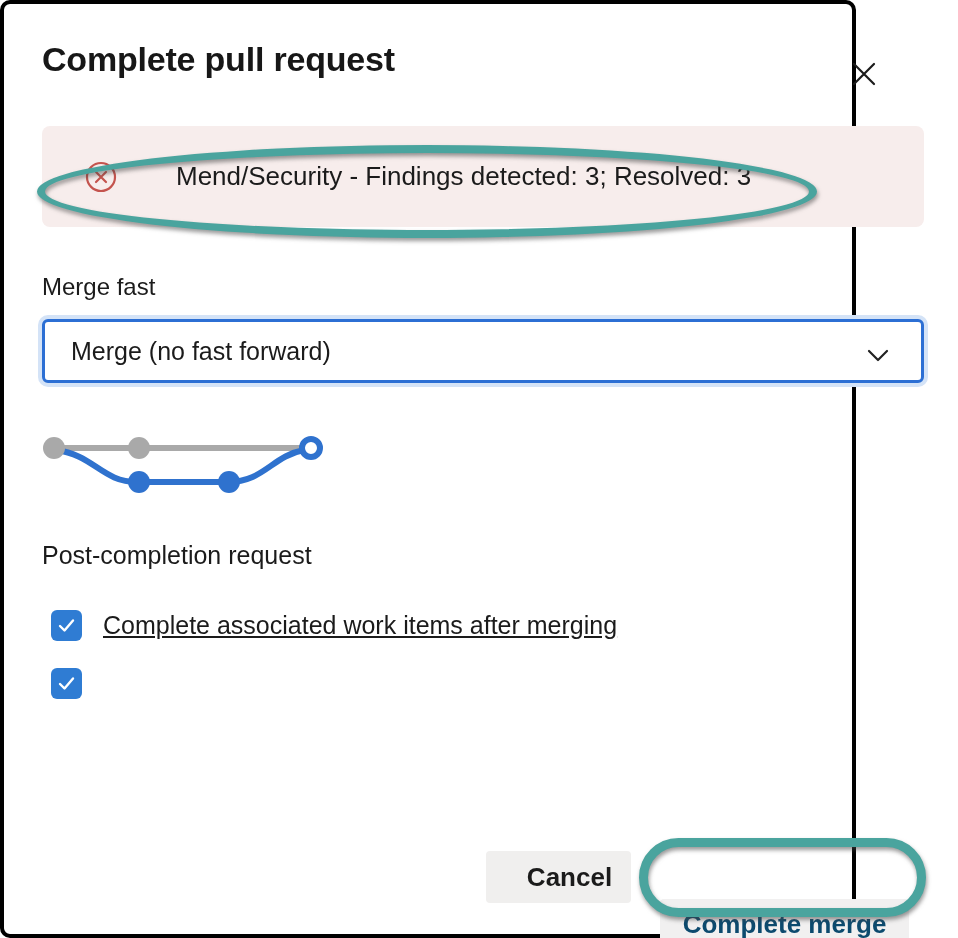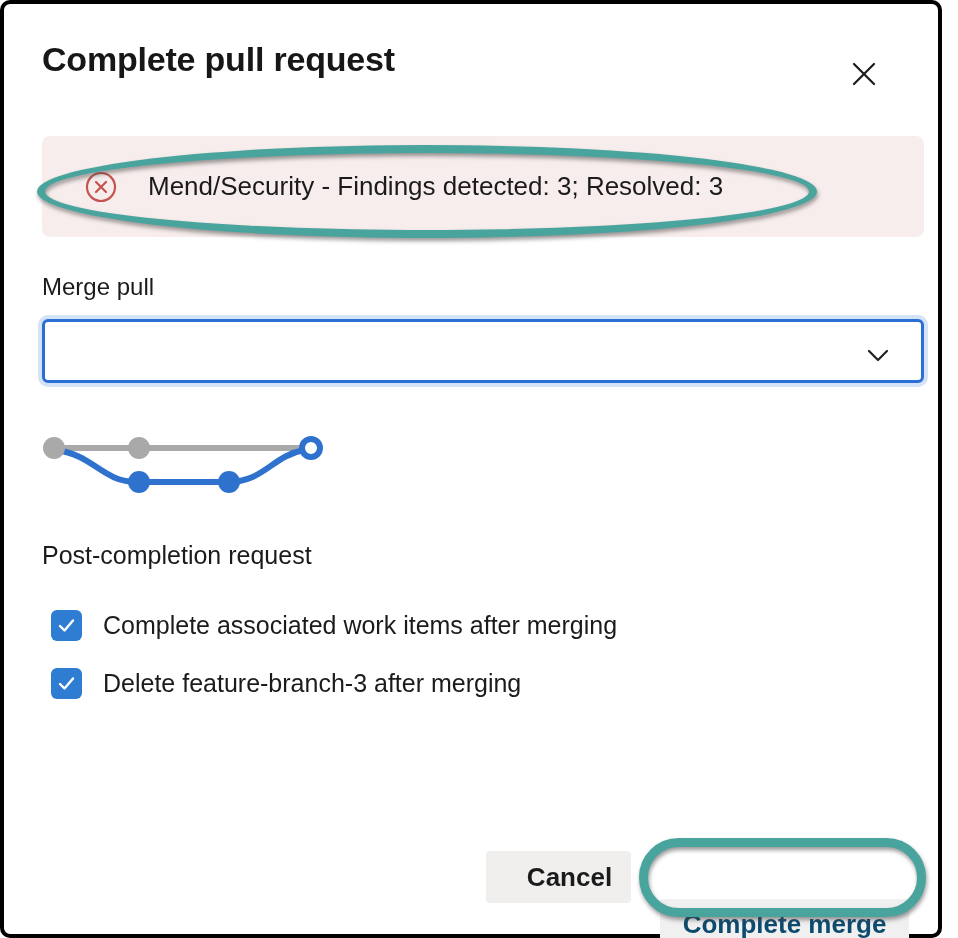--- a/index.html
+++ b/index.html
@@ -1,38 +1,38 @@
 <!DOCTYPE html>
 <html><head>
 <meta charset="utf-8">
 <style>
   * { box-sizing: border-box; margin: 0; padding: 0; }
   html, body { width: 958px; height: 938px; background: #ffffff; }
   body { font-family: "Liberation Sans", sans-serif; color: #1b1b1b; overflow: hidden; }
 
   .frame {
-    position: absolute; inset: 0; width: 942px; height: 938px;
+    position: absolute; inset: 0; width: 856px; height: 938px;
     background: #ffffff; border: 4px solid #000000; border-radius: 10px;
   }
 
   .dialog-title {
     position: absolute; left: 38px; top: 36px;
     font-size: 34px; font-weight: 700; letter-spacing: -0.2px; color: #171717;
   }
 
   .close-btn {
     position: absolute; left: 836px; top: 46px; width: 48px; height: 48px;
     display: flex; align-items: center; justify-content: center;
     background: transparent; border: none; cursor: pointer;
   }
 
   .alert-banner {
-    position: absolute; left: 38px; top: 132px; width: 882px; height: 101px;
+    position: absolute; left: 38px; top: 122px; width: 882px; height: 101px;
     background: #F7EDEC; border-radius: 8px;
-    display: flex; align-items: center;
+    display: flex; align-items: center; gap: 28px;
   }
   .alert-icon { margin-left: 42px; flex: 0 0 auto; display: flex; }
   .alert-text { margin-left: 30px; font-size: 26px; color: #1b1b1b; }
 
   .annotation-ellipse {
     position: absolute; border: 8px solid #4AA49E; border-radius: 50%;
     pointer-events: none;
     filter: drop-shadow(1px 3px 2px rgba(70,70,70,0.55));
   }
   .annotation-alert { left: 33px; top: 141px; width: 780px; height: 93px; }
@@ -52,20 +52,21 @@
   .merge-select .value { margin-left: 26px; font-size: 25px; color: #1b1b1b; }
   .merge-select .chevron { position: absolute; right: 28px; top: 18px; display: flex; }
 
   .merge-diagram { position: absolute; left: 38px; top: 425px; }
 
   .section-heading { position: absolute; left: 38px; top: 537px; font-size: 25px; color: #1b1b1b; }
 
   .check-row {
     position: absolute; left: 47px; display: flex; align-items: center; gap: 21px;
     cursor: pointer;
+    text-decoration: underline;
   }
   .check-row-0 { top: 606px; }
   .check-row-1 { top: 664px; }
   .check-row-2 { top: 726px; }
   .checkbox {
     width: 31px; height: 31px; border-radius: 6px; flex: 0 0 auto;
     display: flex; align-items: center; justify-content: center;
   }
   .checkbox.checked { background: #2F7CD3; border: none; }
   .checkbox.unchecked { background: #ffffff; border: 2px solid #8A8A8A; }
@@ -105,23 +106,24 @@
       <svg width="34" height="34" viewBox="0 0 34 34">
         <circle cx="17" cy="17" r="14" fill="none" stroke="#C4544E" stroke-width="2.2"></circle>
         <path d="M12 12 L22 22 M22 12 L12 22" stroke="#C4544E" stroke-width="2.2" stroke-linecap="round"></path>
       </svg>
     </span>
     <span class="alert-text">Mend/Security - Findings detected: 3; Resolved: 3</span>
   </div>
 
   <div class="annotation-ellipse annotation-alert"></div>
 
-  <div class="field-label">Merge pull</div>
+  <div class="field-label">Merge fast</div>
 
   <div class="merge-select">
+    <span class="value">Merge (no fast forward)</span>
     <span class="chevron">
       <svg width="30" height="30" viewBox="0 0 30 30">
         <path d="M6 11 L15 20 L24 11" stroke="#222222" stroke-width="2.2" fill="none" stroke-linecap="round" stroke-linejoin="round"></path>
       </svg>
     </span>
   </div>
 
   <div class="merge-diagram">
     <svg width="290" height="72" viewBox="0 0 290 72">
 
@@ -153,21 +155,20 @@
   </div>
 
   <div class="check-row check-row-1">
     <span class="checkbox checked">
       <span style="display:flex;">
         <svg width="21" height="21" viewBox="0 0 21 21">
           <path d="M4 11 L8.5 15.5 L17 5.5" fill="none" stroke="#ffffff" stroke-width="2.4" stroke-linecap="round" stroke-linejoin="round"></path>
         </svg>
       </span>
     </span>
-    <span class="check-label">Delete feature-branch-3 after merging</span>
   </div>
 
 
   <button class="btn btn-cancel">Cancel</button>
   <button class="btn btn-complete" disabled="">Complete merge</button>
 
   <div class="annotation-ellipse annotation-complete"></div>
 
 </div>
 

